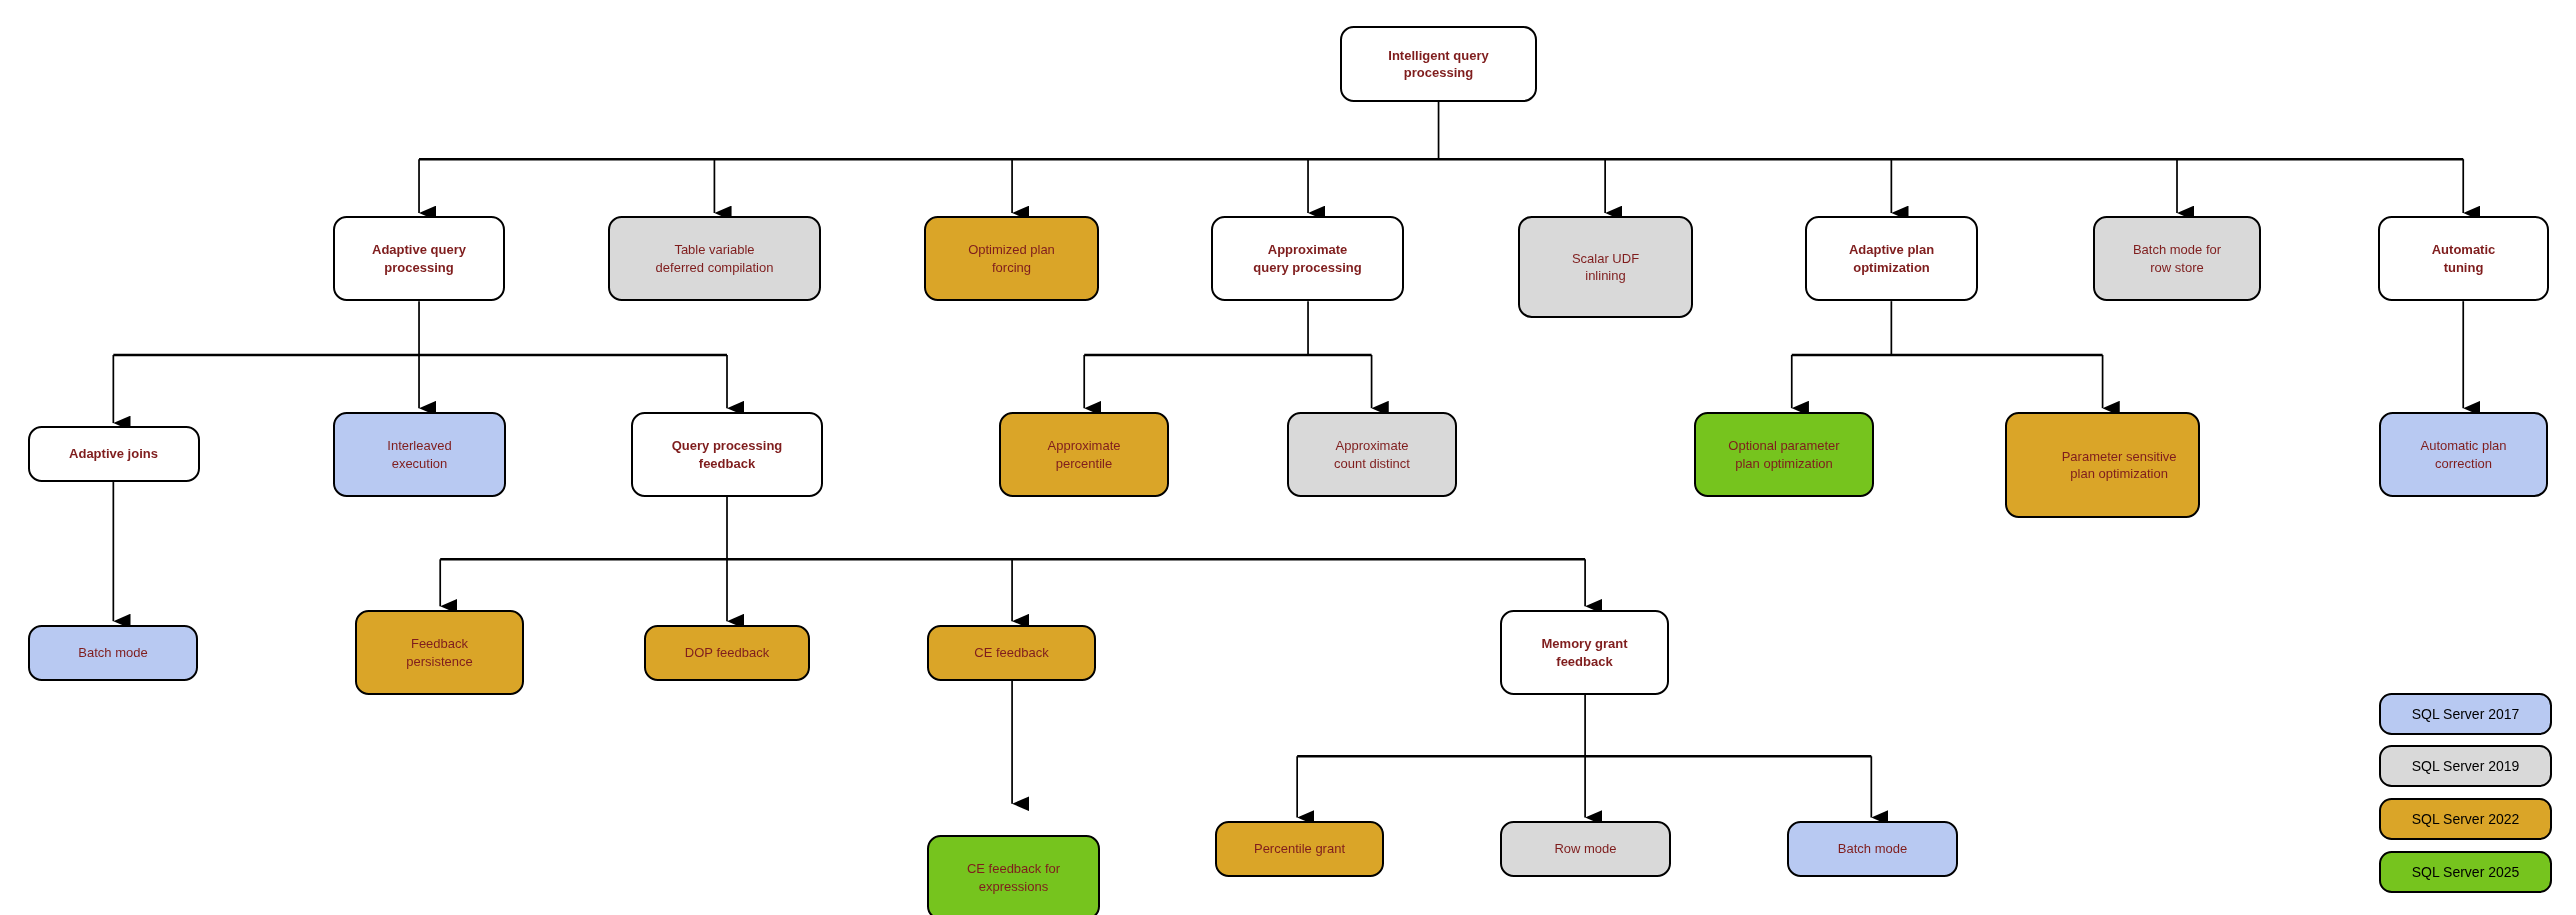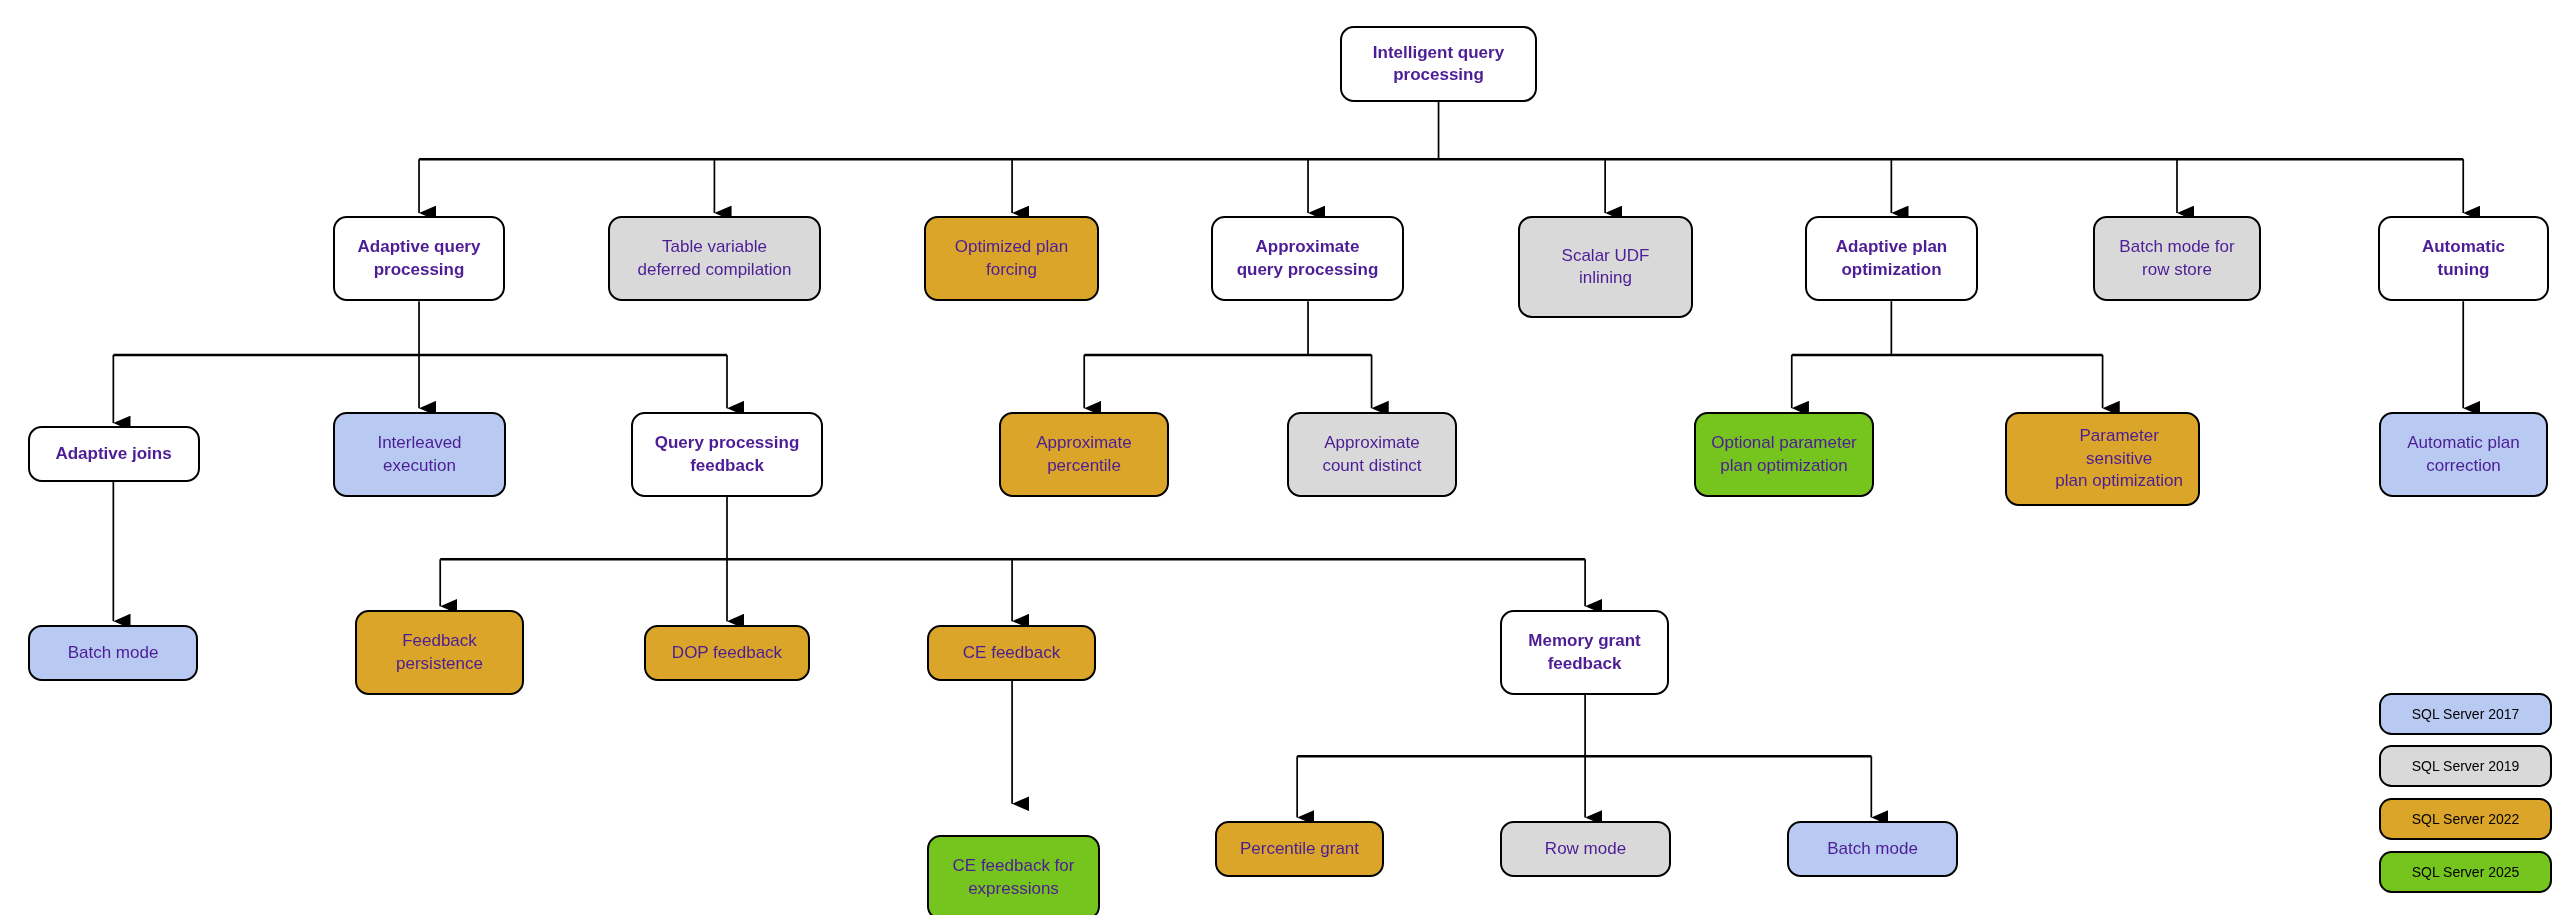--- a/index.html
+++ b/index.html
@@ -14,22 +14,22 @@
   .wire{stroke:#000000;fill:none;}
   .wire.v{stroke-width:3px;}
   .wire.bus{stroke-width:4.5px;}
   .node{
     position:absolute;
     box-sizing:border-box;
     border:2.3px solid #000000;
     border-radius:13.7px;
     display:flex;align-items:center;justify-content:center;
     text-align:center;
-    color:#4c1d95;
-    font-size:17px;line-height:1.32;
+    color:#7f1d1d;
+    font-size:13px;line-height:1.32;
     white-space:pre-line;
     padding:2.3px 5.7px;
   }
   .node.bold{font-weight:700;}
   .legend-pill{
     position:absolute;
     box-sizing:border-box;
     border:2.3px solid #000000;
     border-radius:12.6px;
     display:flex;align-items:center;justify-content:center;
@@ -138,21 +138,21 @@
       <div class="node" style="left: 333px; top: 412px; width: 173px; height: 85px; background: rgb(184, 201, 242);">Interleaved
 execution</div>
       <div class="node bold" style="left: 631px; top: 412px; width: 192px; height: 85px; background: rgb(255, 255, 255);">Query processing
 feedback</div>
       <div class="node" style="left: 999px; top: 412px; width: 170px; height: 85px; background: rgb(218, 165, 40);">Approximate
 percentile</div>
       <div class="node" style="left: 1287px; top: 412px; width: 170px; height: 85px; background: rgb(217, 217, 217);">Approximate
 count distinct</div>
       <div class="node" style="left: 1694px; top: 412px; width: 180px; height: 85px; background: rgb(118, 196, 30);">Optional parameter
 plan optimization</div>
-      <div class="node" style="left: 2005px; top: 412px; width: 195px; height: 94px; background: rgb(218, 165, 40); padding-left: 39px;">Parameter sensitive
+      <div class="node" style="left: 2005px; top: 412px; width: 195px; height: 106px; background: rgb(218, 165, 40); padding-left: 39px;">Parameter sensitive
 plan optimization</div>
       <div class="node" style="left: 2379px; top: 412px; width: 169px; height: 85px; background: rgb(184, 201, 242);">Automatic plan
 correction</div>
       <div class="node" style="left: 28px; top: 625px; width: 170px; height: 56px; background: rgb(184, 201, 242);">Batch mode</div>
       <div class="node" style="left: 355px; top: 610px; width: 169px; height: 85px; background: rgb(218, 165, 40);">Feedback
 persistence</div>
       <div class="node" style="left: 644px; top: 625px; width: 166px; height: 56px; background: rgb(218, 165, 40);">DOP feedback</div>
       <div class="node" style="left: 927px; top: 625px; width: 169px; height: 56px; background: rgb(218, 165, 40);">CE feedback</div>
       <div class="node bold" style="left: 1500px; top: 610px; width: 169px; height: 85px; background: rgb(255, 255, 255);">Memory grant
 feedback</div>

